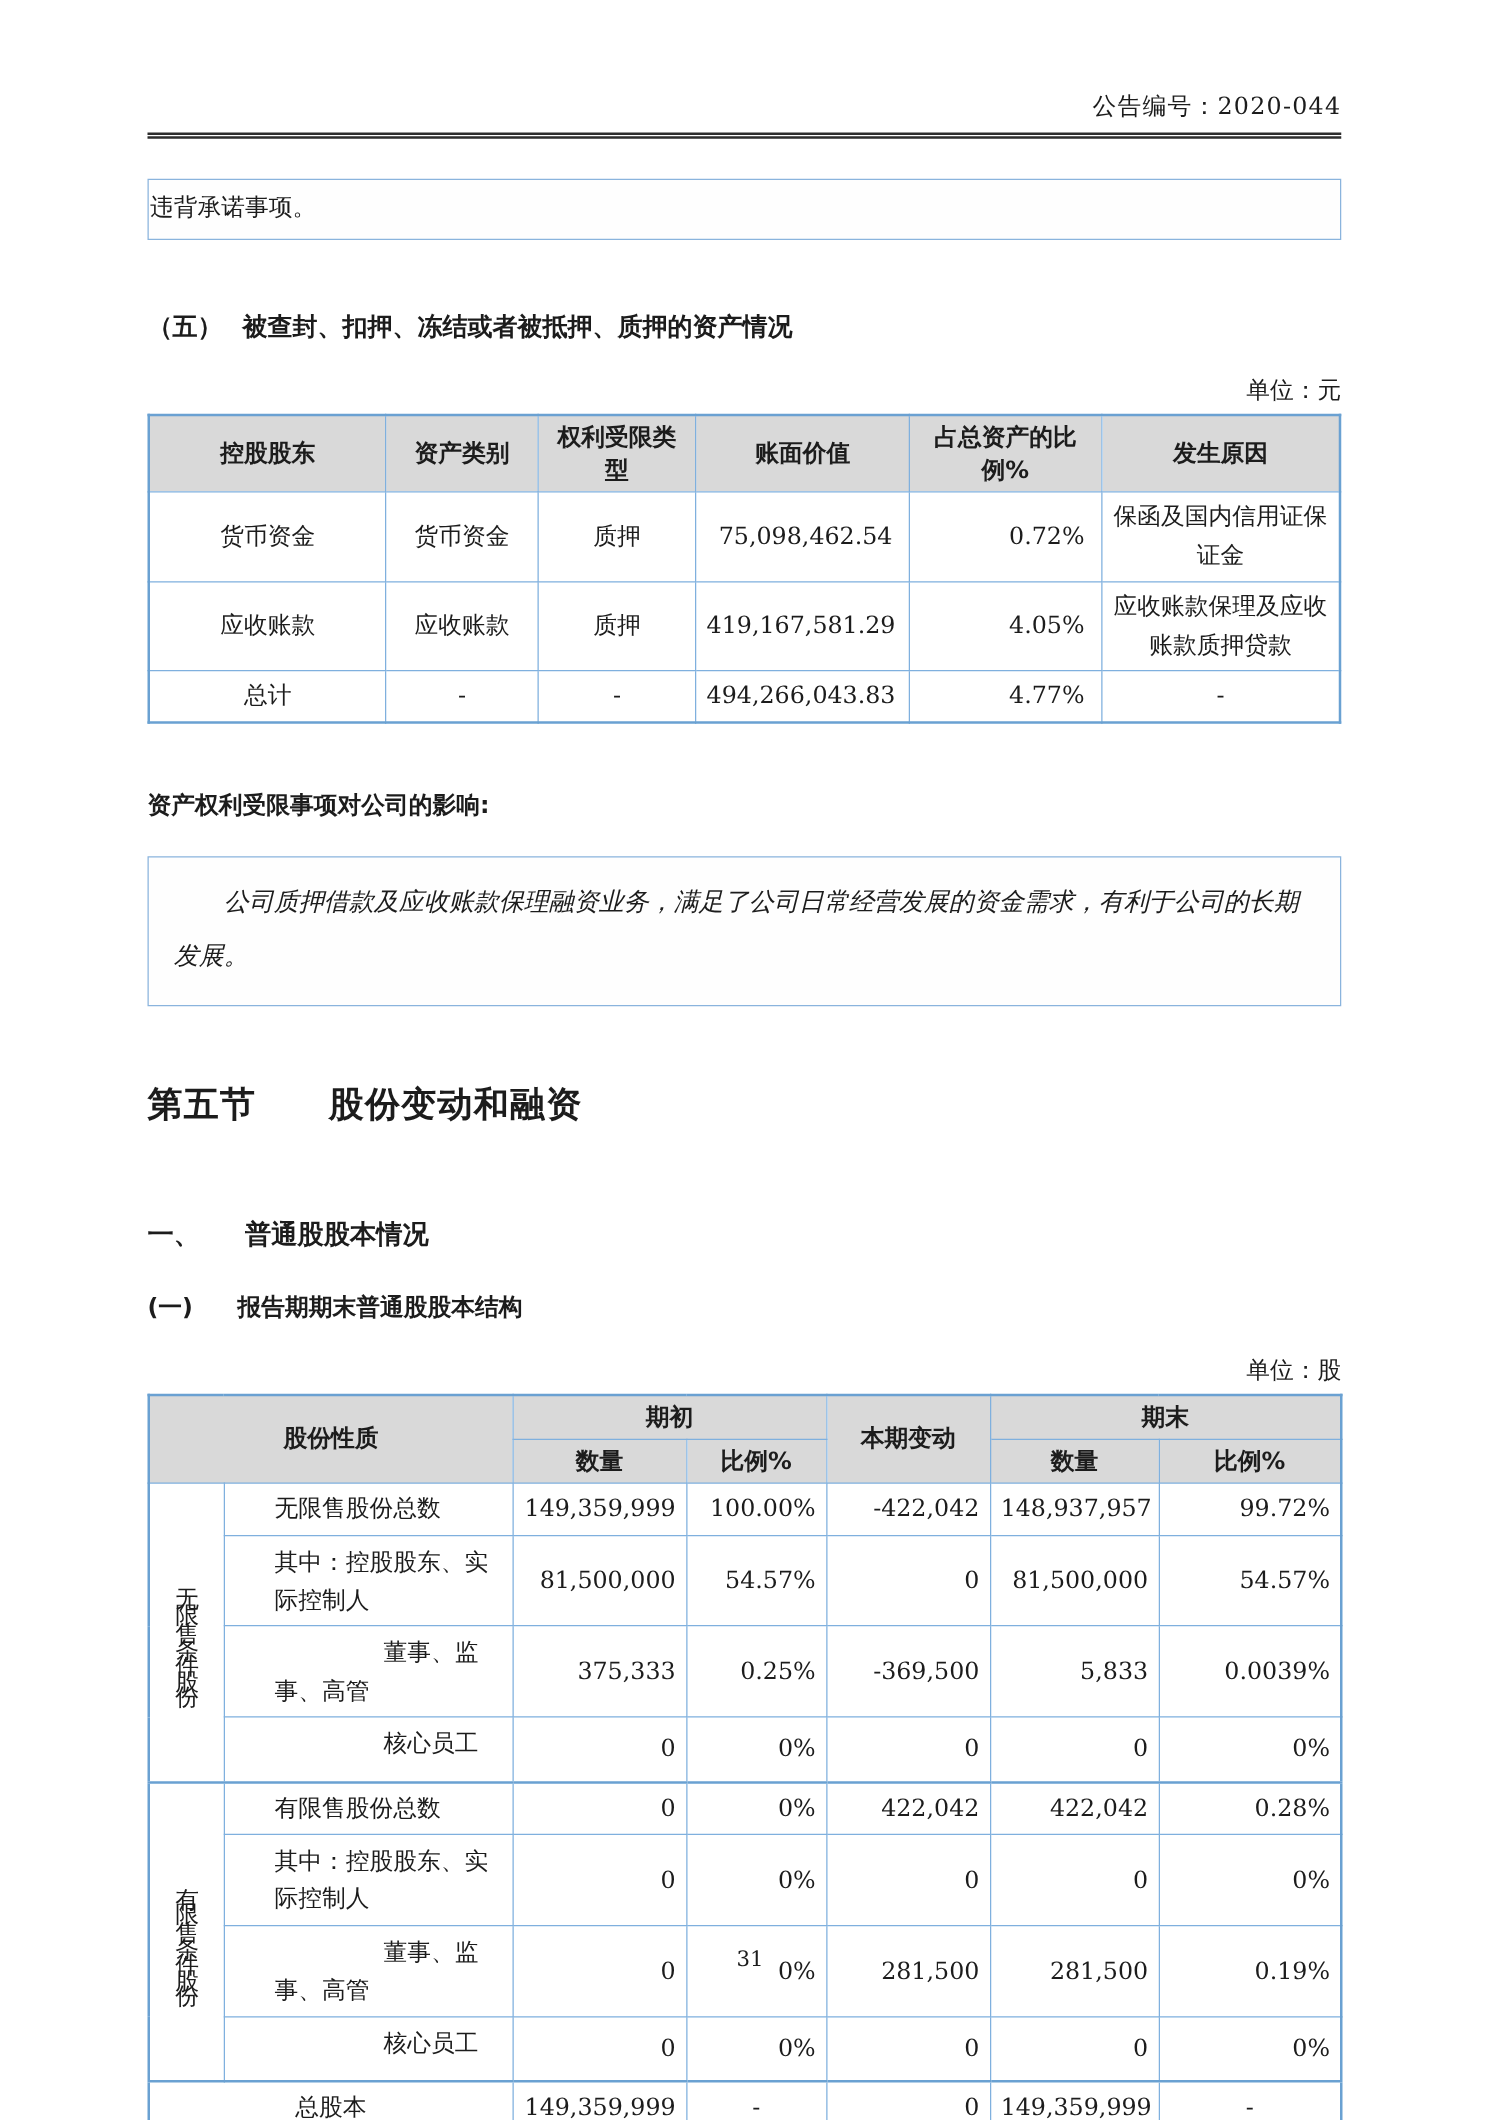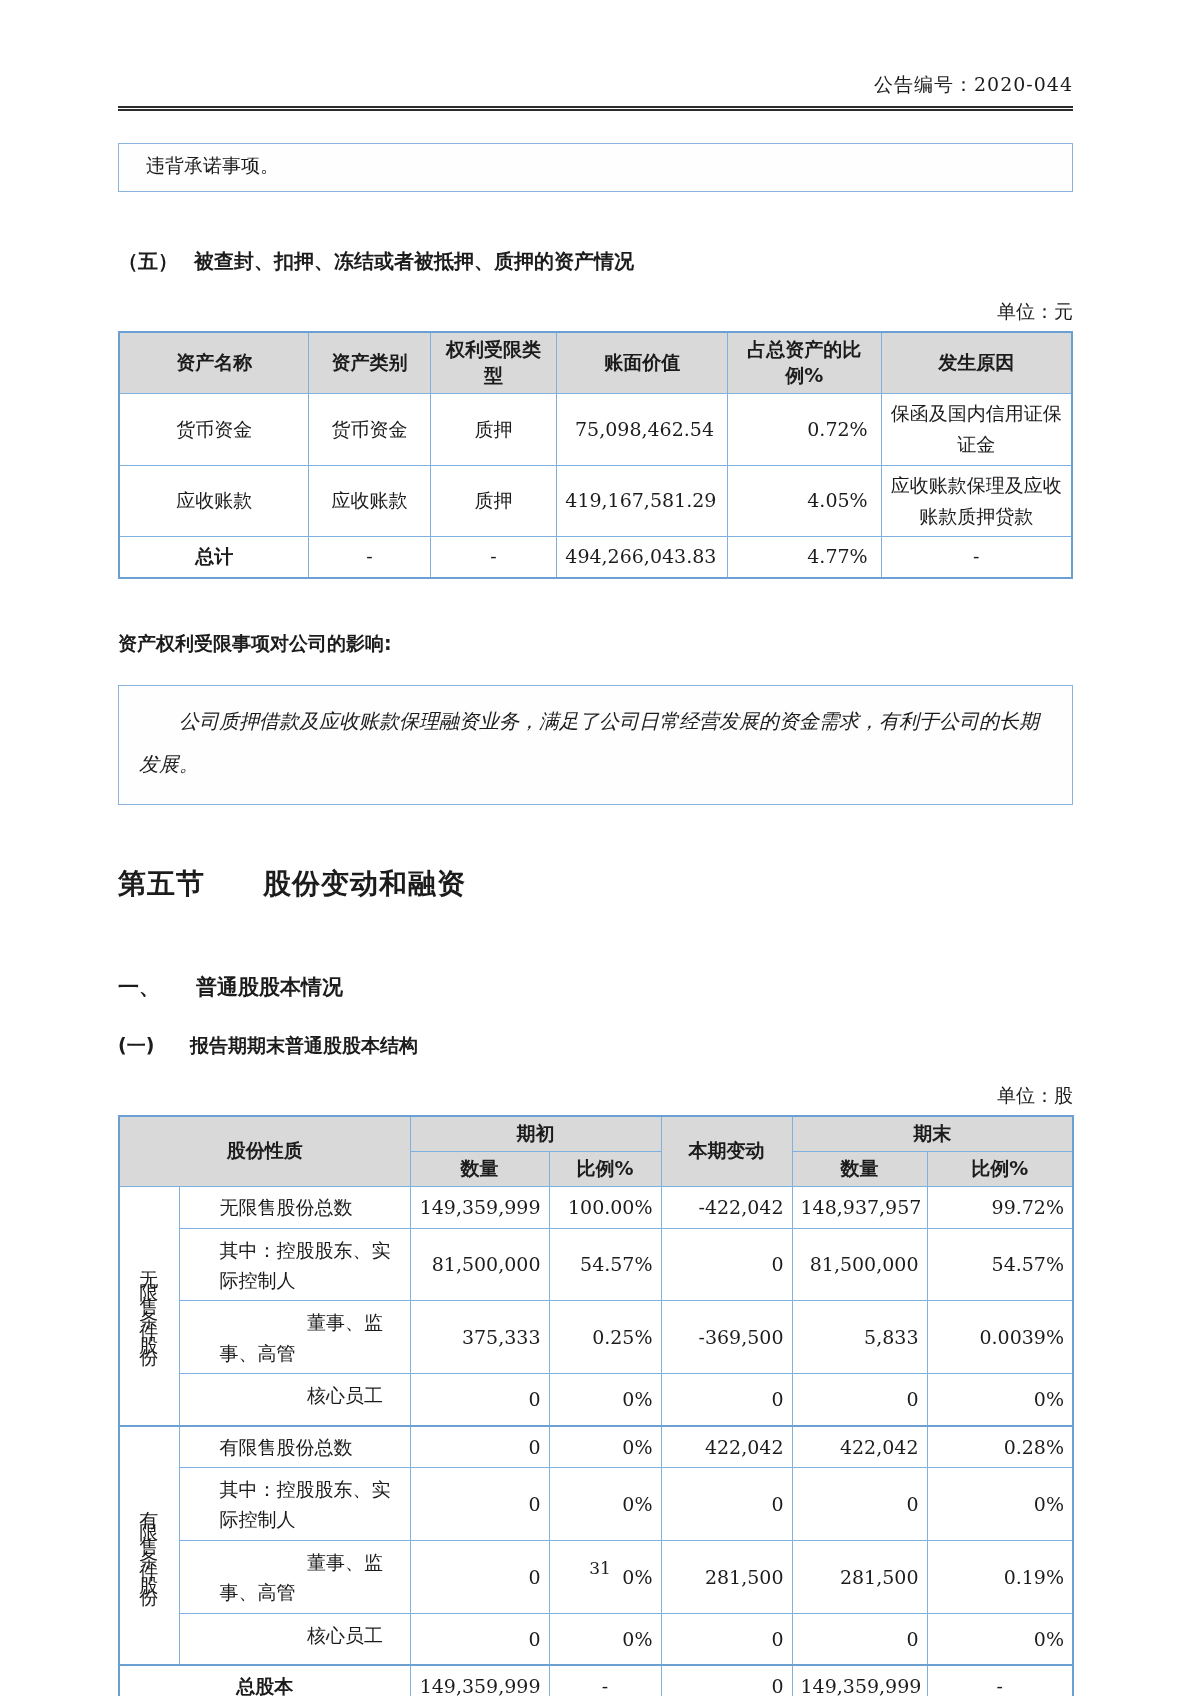--- a/index.html
+++ b/index.html
@@ -14,21 +14,21 @@
 
   
   .doc-header { text-align:right; font-size:19px; letter-spacing:1px; }
   .header-rule { margin-top:8px; border-bottom:5px double #2d2d2d; }
 
   
   .blue-box {
     border:1px solid #8ab4dd;
     background:#fefefe;
   }
-  .box-breach { margin-top:32px; padding:9px 27px 12px; font-size:19px; }
+  .box-breach { margin-top:32px; padding:9px 1px 12px; font-size:19px; }
   .box-impact { margin-top:28px; padding:14px 20px 18px; font-size:20px; line-height:2.15; text-indent:2em;font-style:italic; }
 
   
   .h-sans { font-family:"DejaVu Sans","Liberation Sans",sans-serif; font-weight:bold; }
   .sec-heading { margin-top:56px; font-size:20px; }
   .sec-heading .num { display:inline-block; min-width:76px; }
   .impact-heading { margin-top:52px; font-size:19px; }
   .chapter-title { margin-top:60px; text-align:left; font-size:28px; letter-spacing:1px; }
   .sub1 { margin-top:70px; font-size:21px; }
   .sub1 .num { display:inline-block; min-width:78px; }
@@ -47,21 +47,21 @@
   }
   table { border:2px solid #6aa1d2; }
   th {
     background:#d9d9d9;
     font-family:"DejaVu Sans","Liberation Sans",sans-serif;
     font-weight:bold; text-align:center;
   }
   .c { text-align:center; }
   .r { text-align:right; padding-right:13px; }
   .l { text-align:left; }
-  .b { font-family:"DejaVu Sans","Liberation Sans",sans-serif; font-weight:bold; }
+  .b { font-family:"DejaVu Sans","Liberation Sans",sans-serif; font-weight:normal; }
 
   
   .asset-tbl col.c1{width:189px}.asset-tbl col.c2{width:121px}.asset-tbl col.c3{width:126px}
   .asset-tbl col.c4{width:170px}.asset-tbl col.c5{width:153px}.asset-tbl col.c6{width:190px}
   .asset-tbl thead tr{height:58px;}
   .asset-tbl tr.data-row{height:62px;}
   .asset-tbl tr.total-row{height:37px;}
   .asset-tbl td{line-height:1.65;}
 
   
@@ -110,21 +110,21 @@
     <colgroup>
         <col class="c1">
         <col class="c2">
         <col class="c3">
         <col class="c4">
         <col class="c5">
         <col class="c6">
       </colgroup>
     <thead>
       <tr>
-        <th>资产名称</th>
+        <th>控股股东</th>
         <th>资产类别</th>
         <th>权利受限类型</th>
         <th>账面价值</th>
         <th>占总资产的比例%</th>
         <th>发生原因</th>
       </tr>
     </thead>
     <tbody>
       <tr class="data-row">
         <td class="c">货币资金</td>

